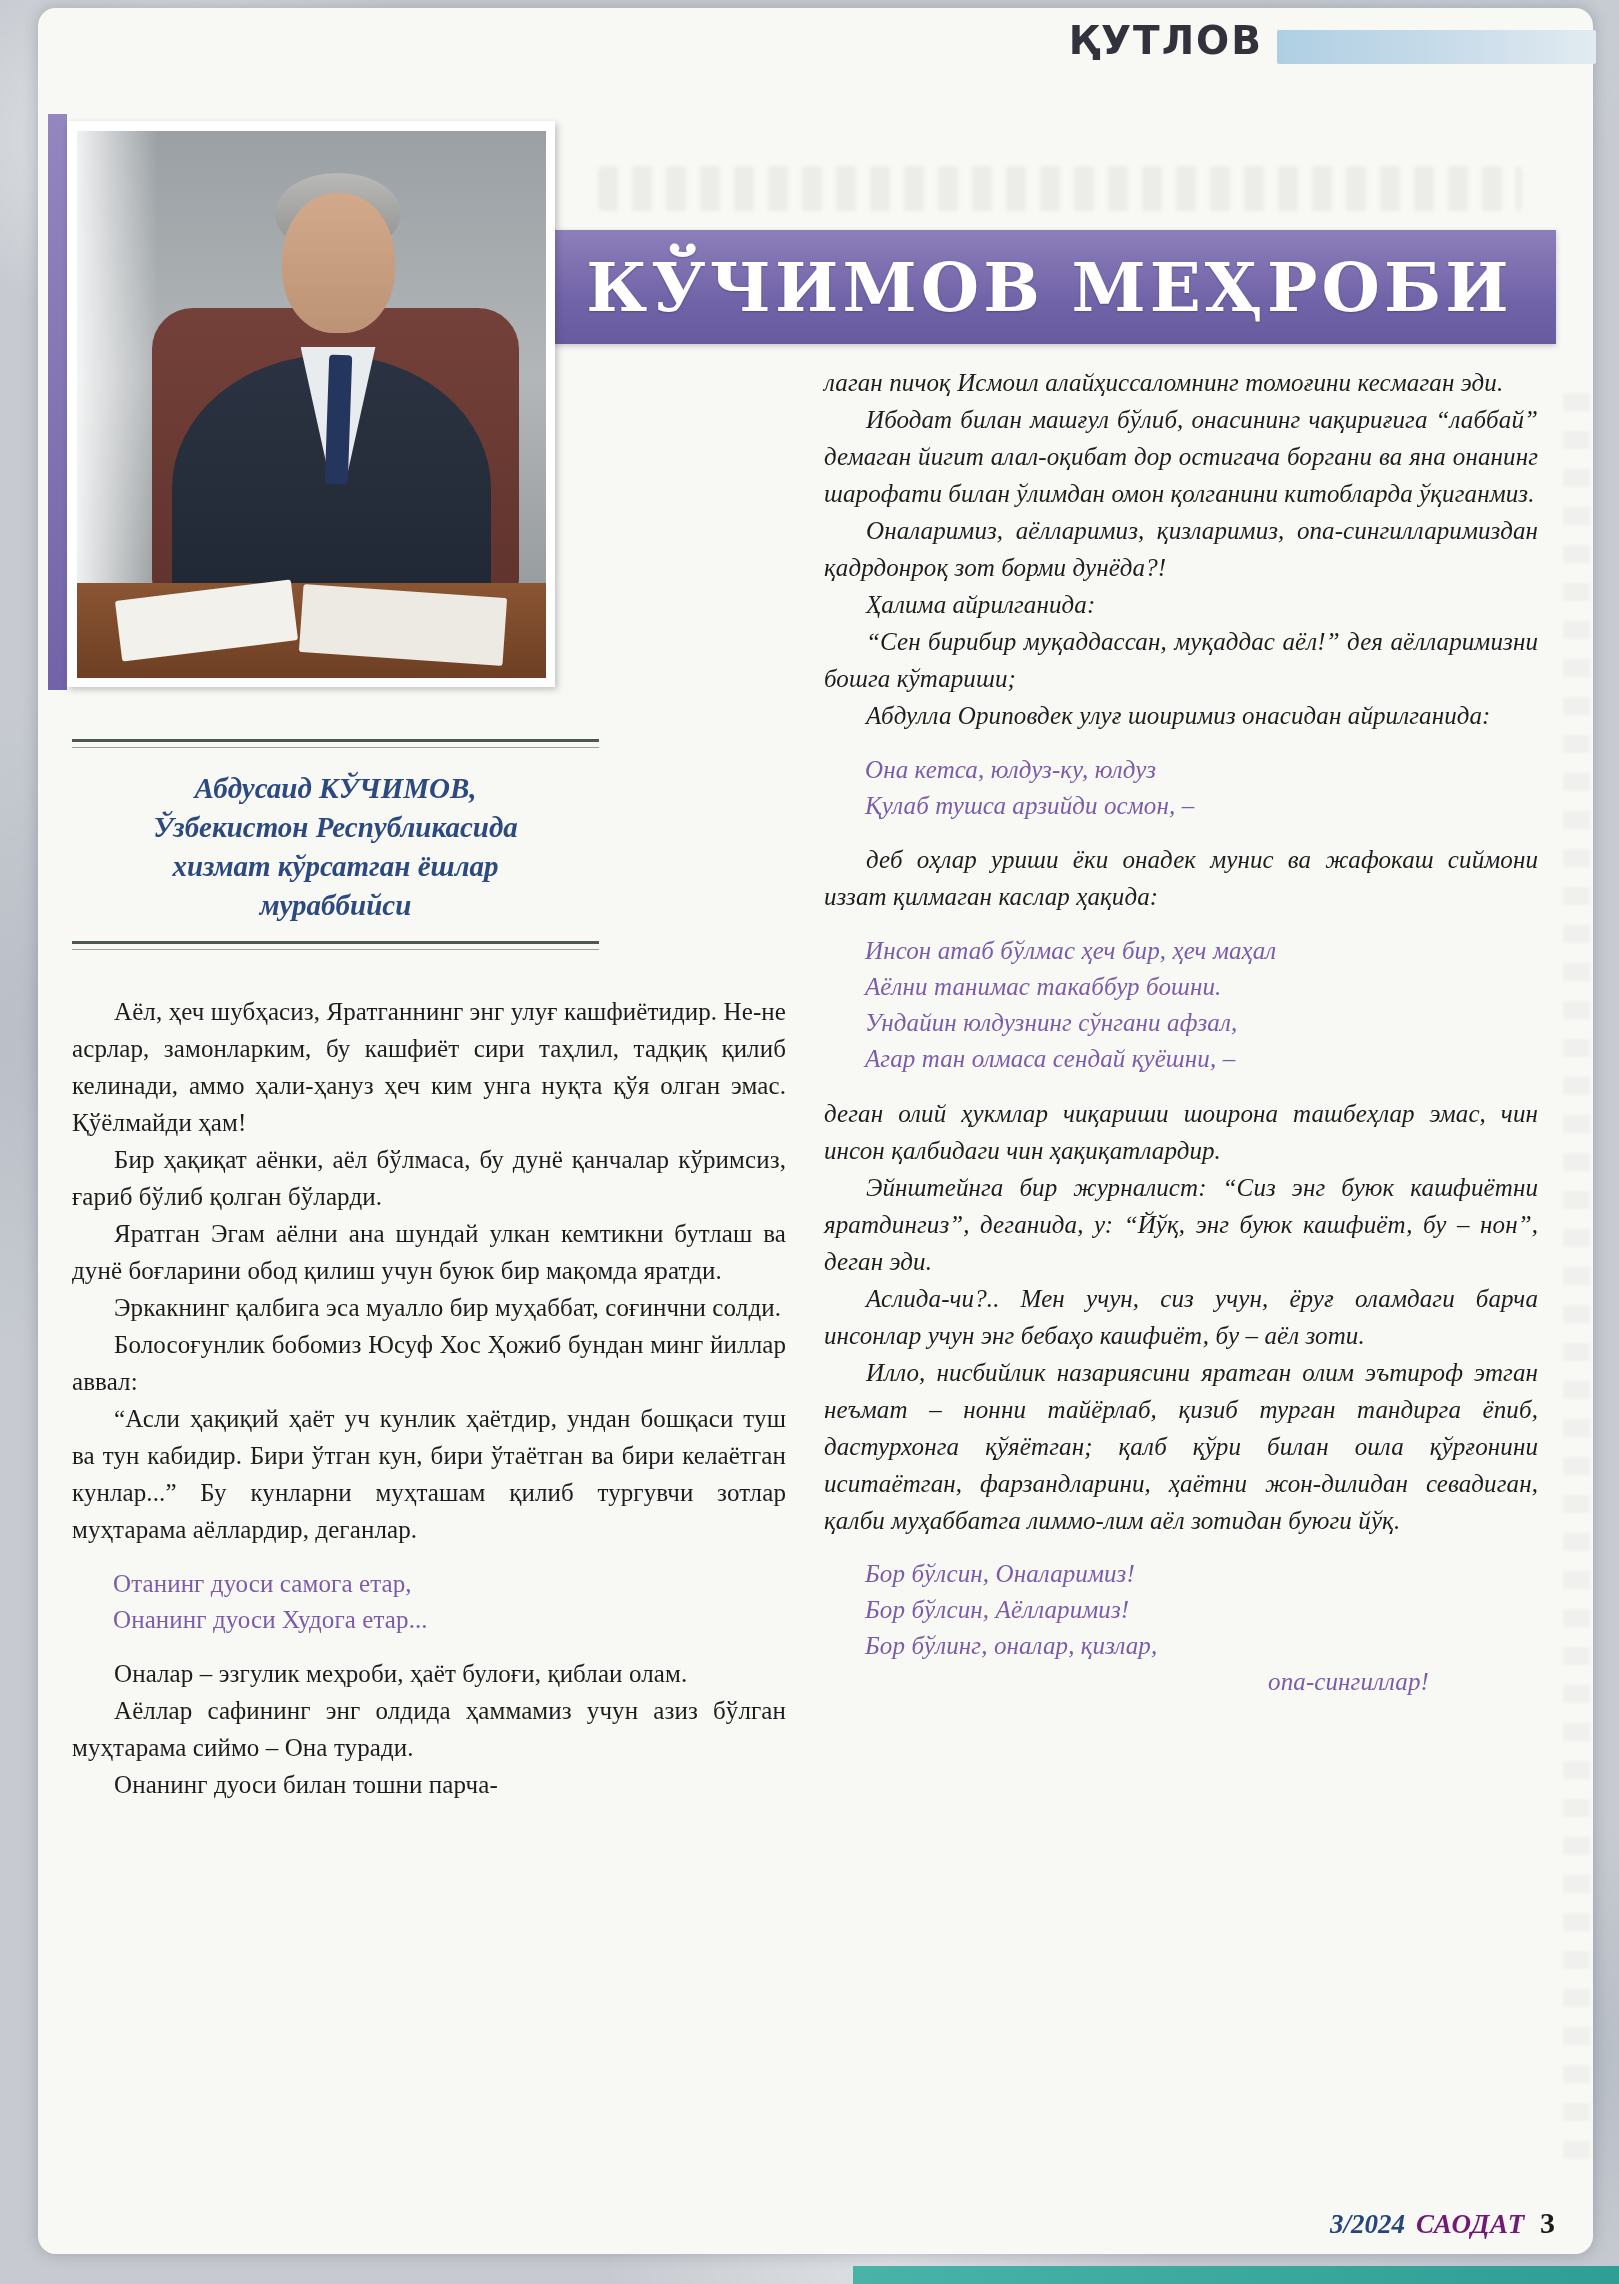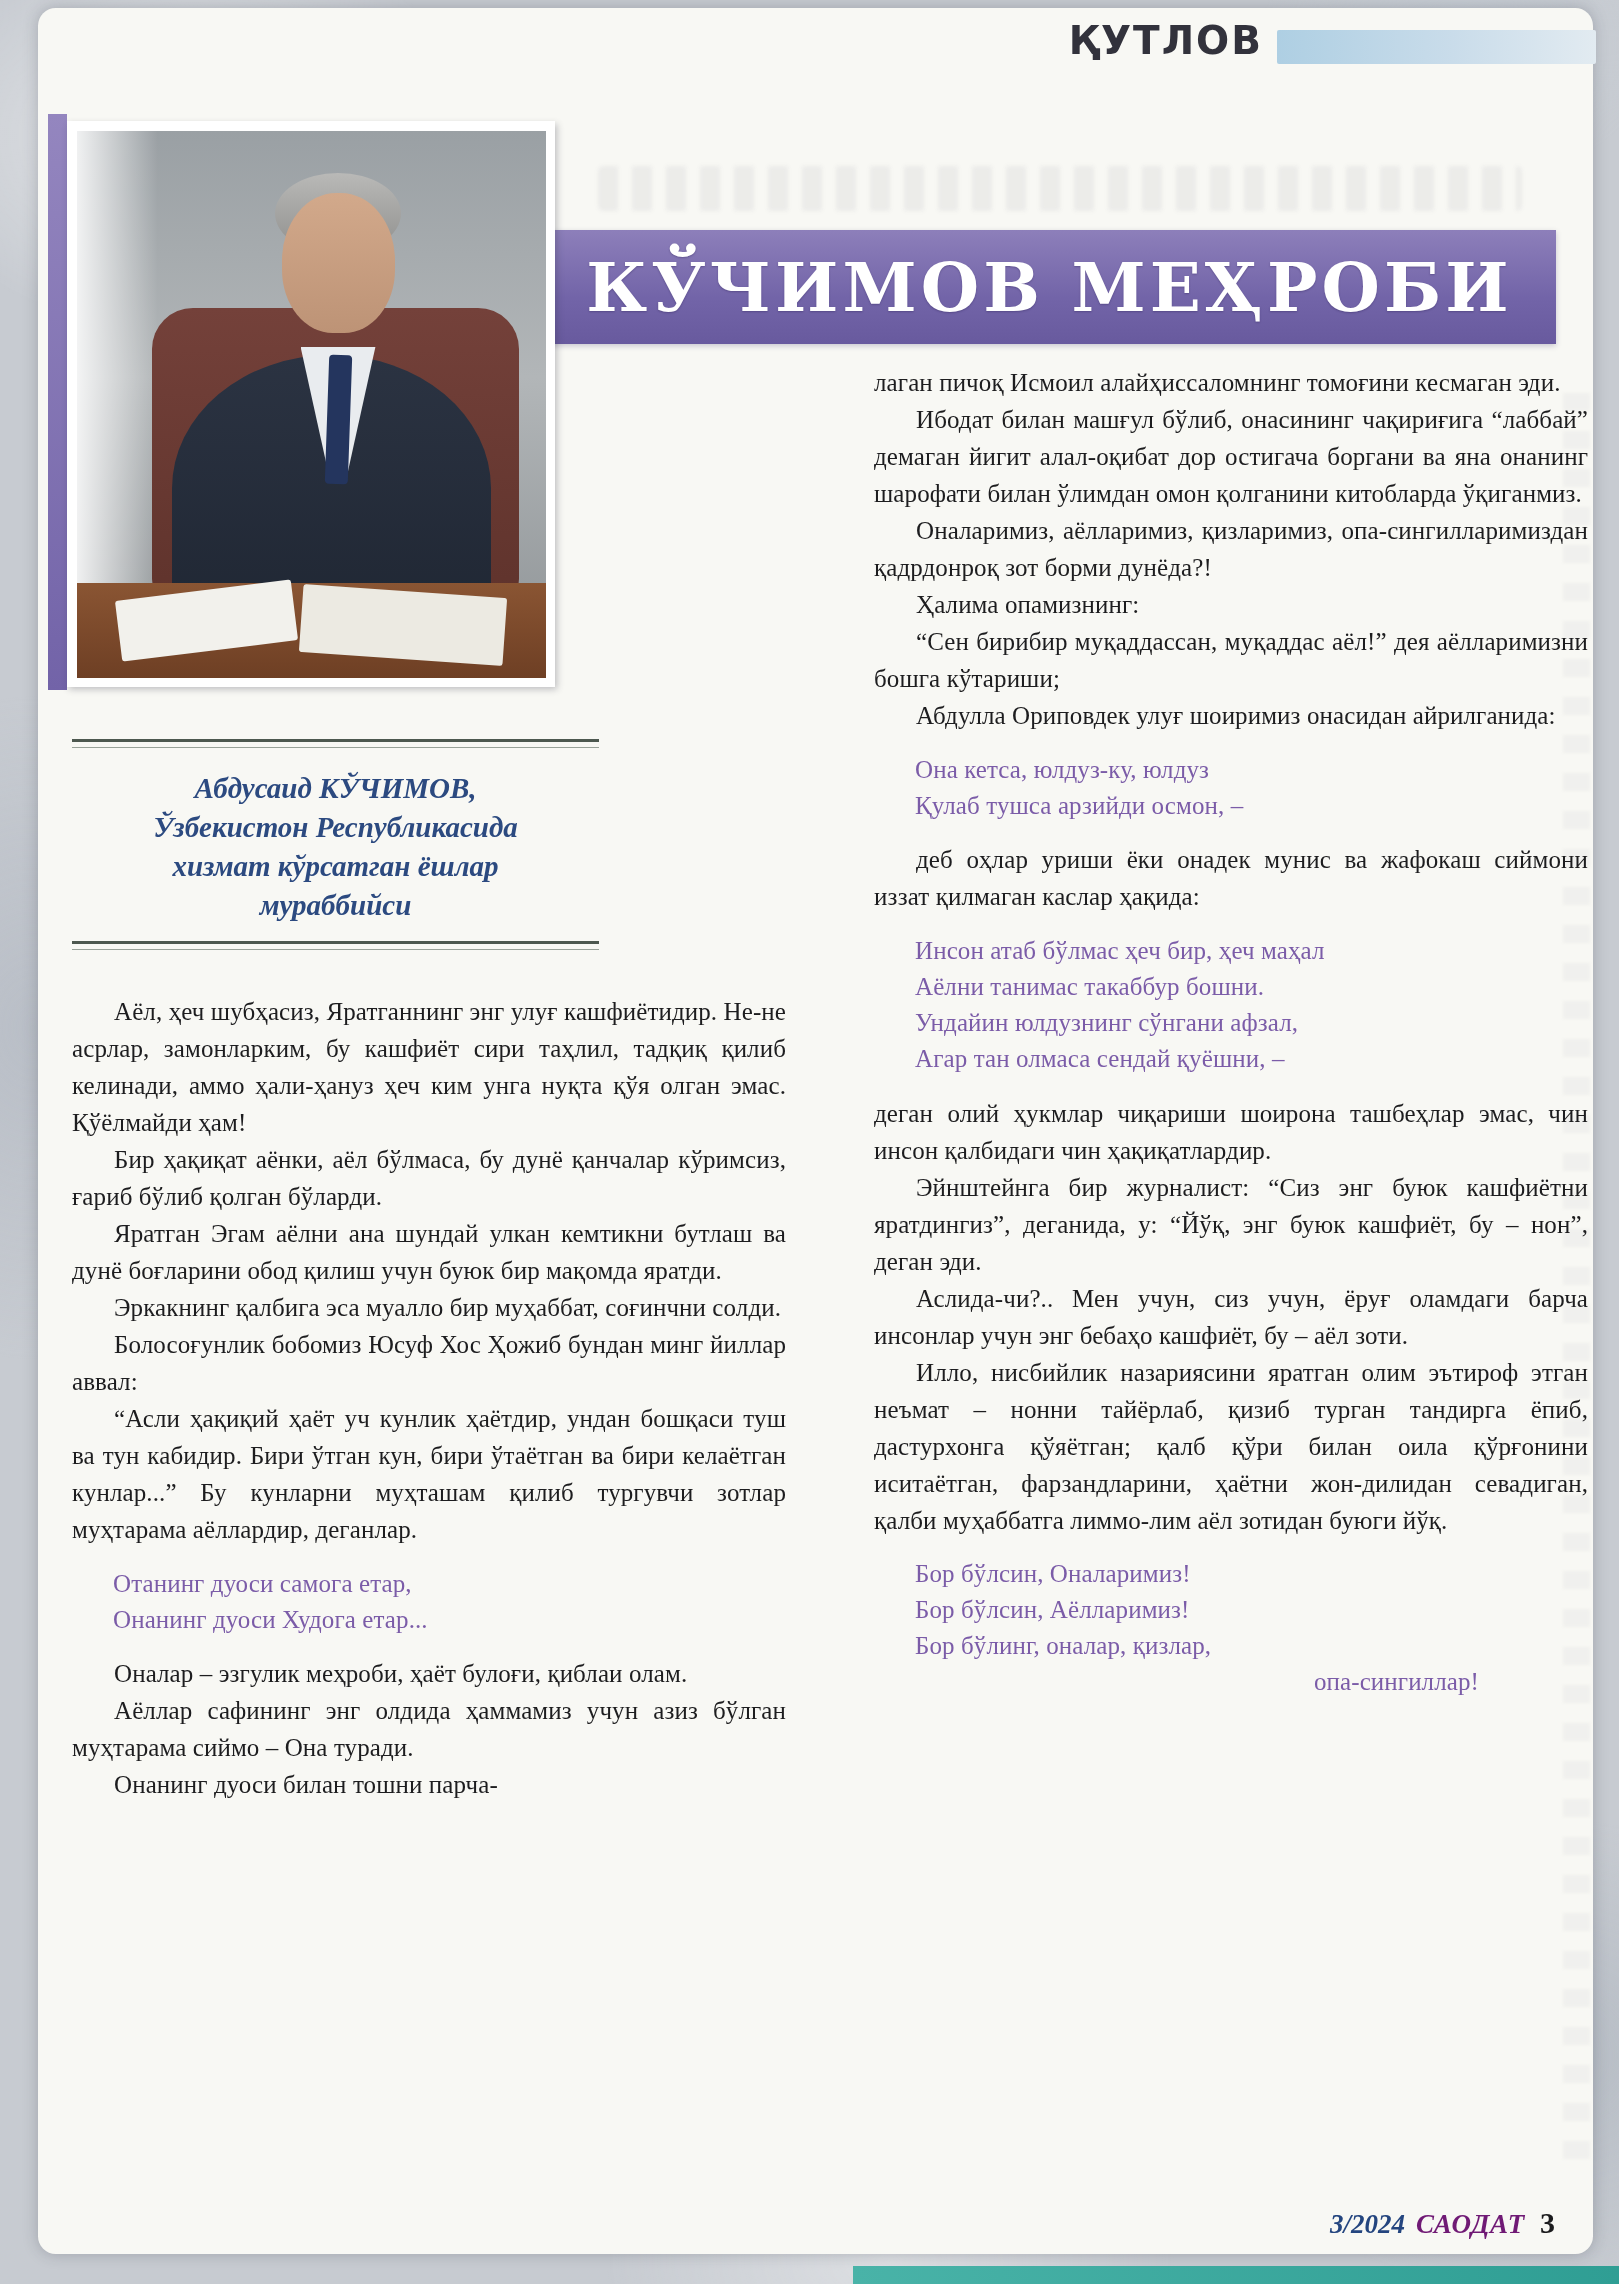--- a/index.html
+++ b/index.html
@@ -94,21 +94,21 @@
   .caption-text{
     padding:20.4px 6.8px 16.3px;text-align:center;
     font-style:italic;font-weight:bold;font-size:29px;line-height:39px;color:#2c4a80;
   }
   
   .col{
     position:absolute;width:714px;font-size:25px;line-height:37px;color:#1d1d1f;
     text-align:justify;letter-spacing:0.1px;
   }
   .col.left{left:72px;top:993px;}
-  .col.right{left:874px;top:364px;}
+  .col.right{left:824px;top:364px;font-style:italic;}
   .para{margin:0;text-indent:42px;}
   .para.no-indent{text-indent:0;}
   .quote{margin:17.7px 0 17.7px 41px;color:#7b5ca8;}
   .quote-line{line-height:36px;text-align:left;}
   .quote-line.centered{text-align:right;padding-right:109px;}
   
   .footer{
     position:absolute;right:65px;top:2206px;text-align:right;white-space:nowrap;
   }
   .footer .issue{font-style:italic;font-weight:bold;font-size:27px;color:#24457f;margin-right:11px;}
@@ -176,21 +176,21 @@
         <div class="quote-line">Онанинг дуоси Худога етар...</div>
       </div>
       <p class="para">Оналар – эзгулик меҳроби, ҳаёт булоғи, қиблаи олам.</p>
       <p class="para">Аёллар сафининг энг олдида ҳаммамиз учун азиз бўлган  муҳтарама сиймо – Она туради.</p>
       <p class="para">Онанинг дуоси билан тошни парча-</p>
     </div>
   <div class="col right">
       <p class="para no-indent">лаган пичоқ Исмоил алайҳиссаломнинг томоғини кесмаган эди.</p>
       <p class="para">Ибодат билан машғул бўлиб, онасининг чақириғига “лаббай” демаган йигит алал-оқибат дор остигача боргани ва яна онанинг шарофати билан ўлимдан омон қолганини китобларда ўқиганмиз.</p>
       <p class="para">Оналаримиз, аёлларимиз, қизларимиз, опа-сингилларимиздан қадрдонроқ зот борми дунёда?!</p>
-      <p class="para">Ҳалима опамизнинг:</p>
+      <p class="para">Ҳалима айрилганида:</p>
       <p class="para">“Сен бирибир муқаддассан, муқаддас аёл!” дея аёлларимизни бошга кўтариши;</p>
       <p class="para">Абдулла Ориповдек улуғ шоиримиз онасидан айрилганида:</p>
       <div class="quote">
         <div class="quote-line">Она кетса, юлдуз-ку, юлдуз</div>
         <div class="quote-line">Қулаб тушса арзийди осмон, –</div>
       </div>
       <p class="para">деб оҳлар уриши ёки онадек мунис ва жафокаш сиймони иззат қилмаган каслар ҳақида:</p>
       <div class="quote">
         <div class="quote-line">Инсон атаб бўлмас ҳеч бир, ҳеч маҳал</div>
         <div class="quote-line">Аёлни танимас такаббур бошни.</div>

